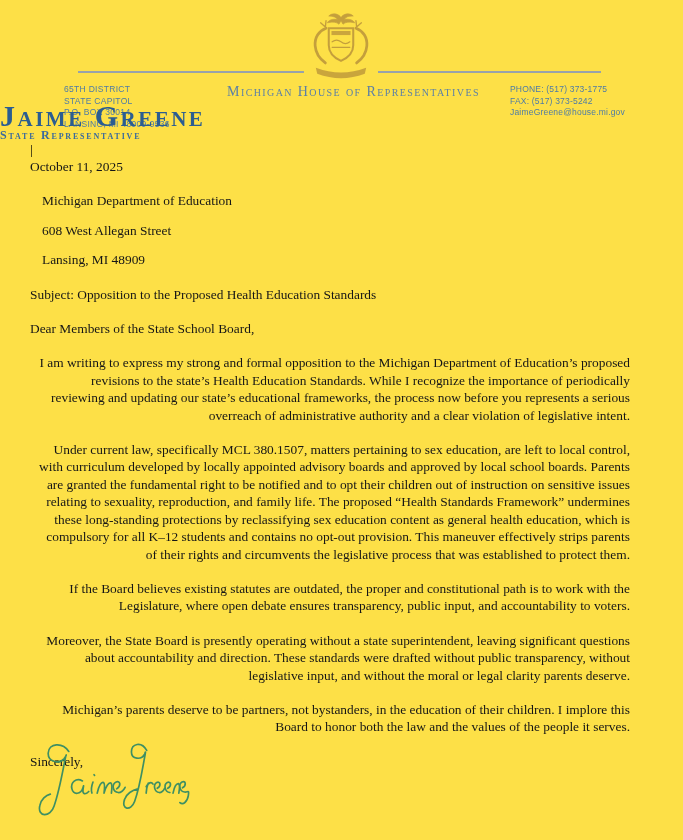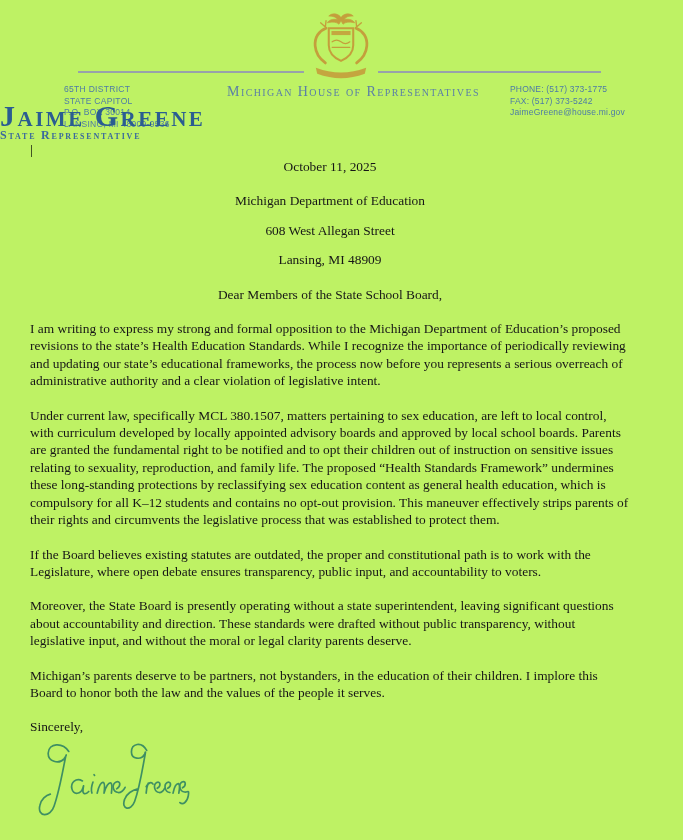--- a/index.html
+++ b/index.html
@@ -1,20 +1,20 @@
 <!DOCTYPE html>
 <html><head>
 <meta charset="utf-8">
 <style>
   html,body{margin:0;padding:0;background:#e8e8e8;}
   .page{
     position:relative;
     width:683px;height:840px;
     margin:0 auto;
-    background:#bef264;
+    background:#fde047;
     font-family:"Liberation Serif","DejaVu Serif",serif;
     color:#161616;
     overflow:hidden;
   }
 
   
   .letterhead{position:absolute;top:0;left:0;width:683px;height:145px;}
   .rule{position:absolute;top:71px;height:2px;background:#98a2aa;}
   .rule.left{left:78px;width:226px;}
   .rule.right{left:378px;width:223px;}
@@ -48,23 +48,23 @@
     color:#3a6a9d;
   }
 
   
   .body-text{
     position:absolute;left:30px;top:141px;width:600px;
     font-size:13.4px;line-height:17.4px;
   }
   .caret-line{height:17px;}
   .caret{display:inline-block;font-size:13.4px;color:#000;}
-  .block{margin:0 0 17px 0;text-align:center;}
+  .block{margin:0 0 17px 0;}
   .block div{margin:12px;}
-  .body-text p{margin:0 0 17px 0;text-align:left;}
+  .body-text p{margin:0 0 17px 8px;text-align:right;}
   .closing{margin-top:14px;}
 
   
   .signature{position:absolute;left:34px;top:738px;width:158px;height:88px;}
 </style>
 </head>
 <body>
 
 <div class="page">
 
@@ -117,20 +117,21 @@
     </div>
 
     <div class="block">October 11, 2025</div>
 
     <div class="block">
       <div>Michigan Department of Education</div>
       <div>608 West Allegan Street</div>
       <div>Lansing, MI 48909</div>
     </div>
 
+    <div class="block">Subject: Opposition to the Proposed Health Education Standards</div>
 
     <div class="block">Dear Members of the State School Board,</div>
 
     <p>I am writing to express my strong and formal opposition to the Michigan Department of Education’s proposed revisions to the state’s Health Education Standards. While I recognize the importance of periodically reviewing and updating our state’s educational frameworks, the process now before you represents a serious overreach of administrative authority and a clear violation of legislative intent.</p>
     <p>Under current law, specifically MCL 380.1507, matters pertaining to sex education, are left to local control, with curriculum developed by locally appointed advisory boards and approved by local school boards. Parents are granted the fundamental right to be notified and to opt their children out of instruction on sensitive issues relating to sexuality, reproduction, and family life. The proposed “Health Standards Framework” undermines these long-standing protections by reclassifying sex education content as general health education, which is compulsory for all K–12 students and contains no opt-out provision. This maneuver effectively strips parents of their rights and circumvents the legislative process that was established to protect them.</p>
     <p>If the Board believes existing statutes are outdated, the proper and constitutional path is to work with the Legislature, where open debate ensures transparency, public input, and accountability to voters.</p>
     <p>Moreover, the State Board is presently operating without a state superintendent, leaving significant questions about accountability and direction. These standards were drafted without public transparency, without legislative input, and without the moral or legal clarity parents deserve.</p>
     <p>Michigan’s parents deserve to be partners, not bystanders, in the education of their children. I implore this Board to honor both the law and the values of the people it serves.</p>
 
     <div class="closing">Sincerely,</div>

